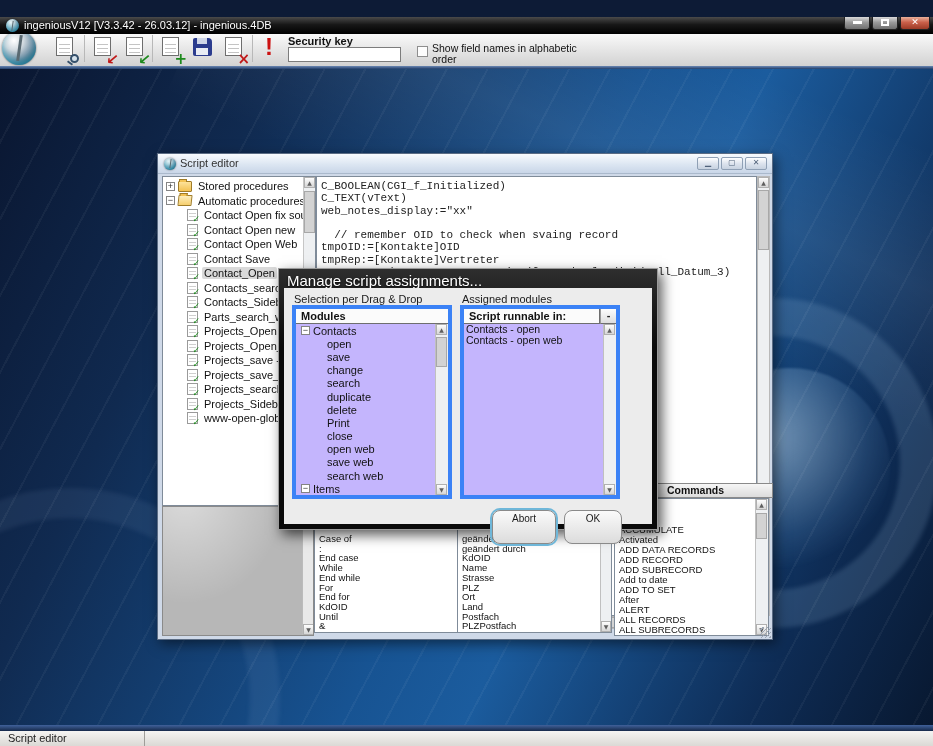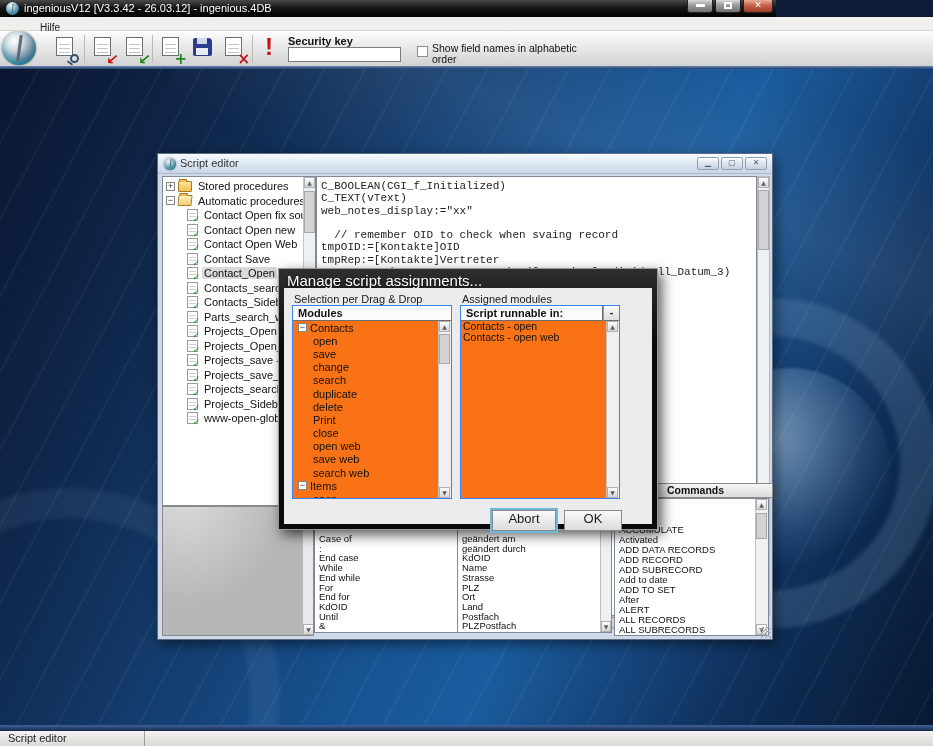--- a/index.html
+++ b/index.html
@@ -1,20 +1,20 @@
 <!DOCTYPE html>
 <html><head>
 <meta charset="utf-8">
 <style>
   * { margin:0; padding:0; box-sizing:border-box; }
   body { font-family:"Liberation Sans", sans-serif; background:#000; }
   #screen { position:relative; width:933px; height:746px; overflow:hidden; background:#0d1b36; }
 
   
-  #titlebar { position:absolute; left:0; top:0; width:776px; height:17px;
+  #titlebar { position:absolute; left:0; top:17px; width:933px; height:17px;
     background:linear-gradient(#4a4a4a,#171717 45%,#000); color:#fff; z-index:60; }
   #titlebar .ttext { position:absolute; left:24px; top:2px; font-size:11px; text-shadow:0 1px 2px #000; }
   .orb { border-radius:50%;
     background:radial-gradient(circle at 35% 28%, #ffffff 0%, #cfd8de 30%, #7d98ab 55%, #31586e 75%, #123447 100%);
     box-shadow: inset 0 -4px 6px rgba(40,170,200,.55), 0 0 2px rgba(0,0,0,.6); position:relative; }
   .orb::after { content:""; position:absolute; left:47%; top:12%; width:8%; height:76%; background:#5a6a72; transform:rotate(8deg); }
   #app-icon { position:absolute; left:6px; top:2px; width:13px; height:13px; }
   .winbtns { position:absolute; right:3px; top:0; display:flex; gap:2px; }
   .wbtn { width:26px; height:13px; border:1px solid #222; border-top:none; border-radius:0 0 3px 3px;
     background:linear-gradient(#d9d9d9,#9a9a9a 45%,#6f6f6f); color:#fff; font-size:9px; line-height:11px; text-align:center; }
@@ -135,34 +135,34 @@
 
   
   #dialog { position:absolute; left:278px; top:268px; width:380px; height:262px; z-index:50;
     background:linear-gradient(#2e2e2e,#0a0a0a 30%); border:1px solid #9a9a9a; box-shadow:4px 5px 12px rgba(0,0,0,0.65); }
   #dlg-title { position:absolute; left:4px; top:2px; right:4px; height:16px; color:#fff; font-size:15px; padding:1px 4px;
     text-shadow:0 1px 2px #000; }
   #dlg-body { position:absolute; left:5px; top:19px; right:5px; bottom:5px; background:#ececec; }
   .dlg-label { position:absolute; font-size:11px; color:#1a1a1a; }
   #lbl-selection { left:10px; top:5px; }
   #lbl-assigned { left:178px; top:5px; }
-  .dlg-list { position:absolute; top:17px; width:160px; height:194px; background:#f97316; border:1px solid #3b82f6; }
+  .dlg-list { position:absolute; top:17px; width:160px; height:194px; background:#c4b5fd; border:4px solid #3b82f6; }
   #modules-list { left:8px; } #assigned-list { left:176px; }
   .dlg-list .hdr { position:absolute; left:0; top:0; right:0; height:15px; background:#fbfbfb; border-bottom:1px solid #6e6e6e;
     font-size:11px; font-weight:bold; color:#111; padding:1px 0 0 5px; }
   #assigned-list .hdr { right:16px; border-right:1px solid #6e6e6e; }
   .hdr-minus { position:absolute; right:0; top:0; width:16px; height:15px; background:linear-gradient(#fdfdfd,#dedede);
     border-left:1px solid #9a9a9a; border-bottom:1px solid #6e6e6e; text-align:center; font-size:11px; font-weight:bold; line-height:13px; color:#222; }
   .dlg-list .body { position:absolute; left:0; top:15px; right:13px; bottom:0; overflow:hidden; }
   .dlg-list .vscroll { position:absolute; right:0; top:15px; width:13px; bottom:0; background:#eef0f2; border-left:1px solid #c0c0c0; }
   .drow { display:flex; align-items:center; height:13.2px; font-size:11px; color:#111; white-space:nowrap; }
-  .drow.d0 { padding-left:5px; } .drow.d1 { padding-left:20px; }
+  .drow.d0 { padding-left:5px; } .drow.d1 { padding-left:31px; }
   .arow { font-size:10.5px; line-height:11px; color:#111; padding-left:2px; white-space:nowrap; }
-  .dlg-btn { position:absolute; top:222px; height:21px; background:linear-gradient(#fafafa,#dcdcdc); border:1px solid #8a8a8a;
-    border-radius:0; font-size:13px; color:#1a1a1a; text-align:center; line-height:15px; }
+  .dlg-btn { position:absolute; top:222px; height:34px; background:linear-gradient(#fafafa,#dcdcdc); border:1px solid #8a8a8a;
+    border-radius:8px; font-size:10px; color:#1a1a1a; text-align:center; line-height:15px; }
   #btn-abort { left:208px; width:64px; }
   #btn-ok { left:280px; width:58px; }
 </style>
 </head>
 <body>
 
 <div id="screen">
 
   <div id="mdi">
     <div class="streak"></div>

